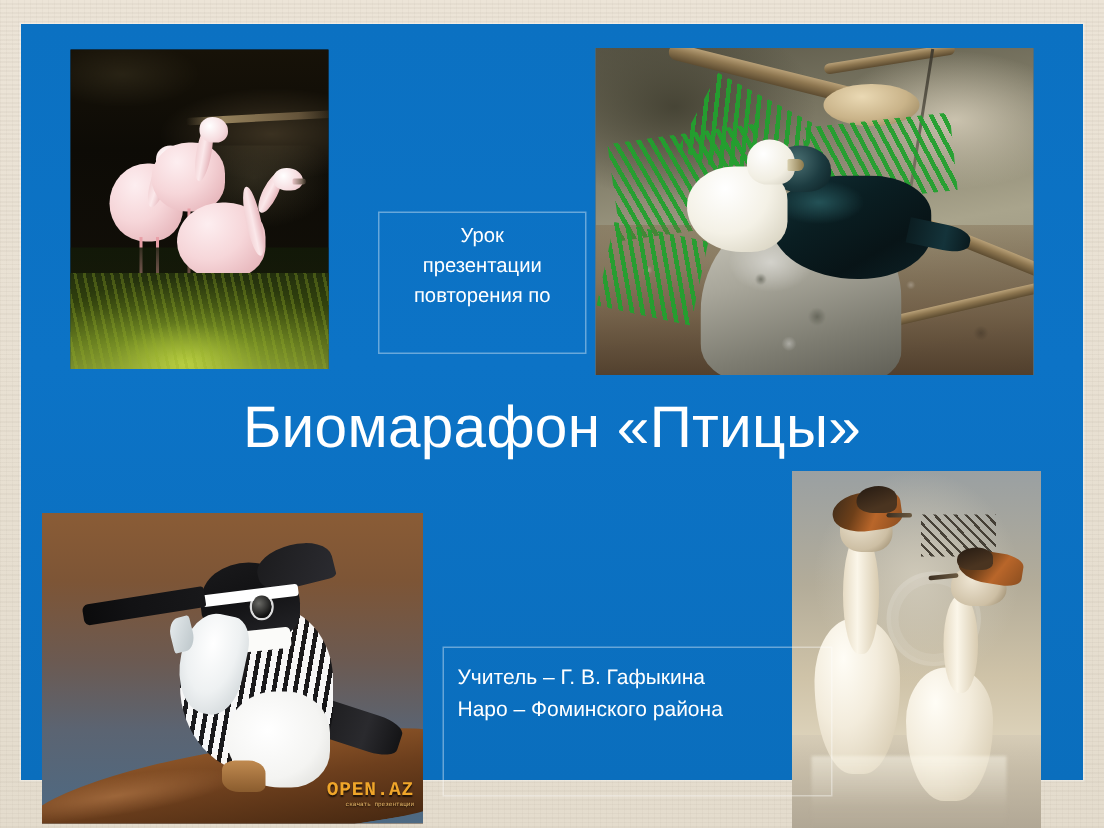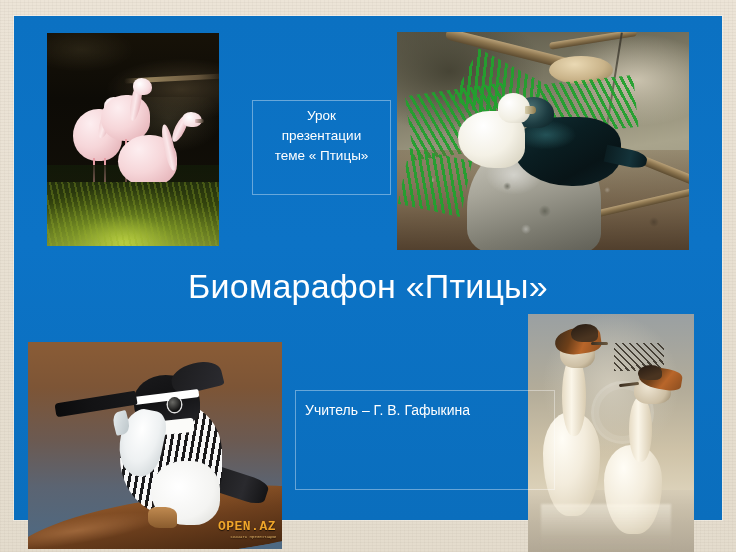--- a/index.html
+++ b/index.html
@@ -397,20 +397,21 @@
     background: linear-gradient(180deg, rgba(255,252,240,.45) 0%, rgba(200,190,170,.15) 70%, rgba(180,170,150,0) 100%);
     filter: blur(1px);
   }
 
   
   .textbox {
     position: absolute;
     border: 1px solid rgba(255,255,255,.38);
     color: #ffffff;
     z-index: 6;
+    margin-top: 41px;
   }
   #textbox-lesson {
     left: 238px; top: 84px; width: 139px; height: 95px;
     text-align: center;
     padding: 5px 4px 0 4px;
     box-sizing: border-box;
   }
   #textbox-lesson .line {
     font-size: 13.5px;
     line-height: 20px;
@@ -427,21 +428,21 @@
     line-height: 21px;
     white-space: nowrap;
   }
 
   
   #slide-title {
     position: absolute;
     left: 0; top: 248px; width: 708px;
     text-align: center;
     color: #ffffff;
-    font-size: 34px;
+    font-size: 39px;
     line-height: 44px;
     letter-spacing: .2px;
     white-space: nowrap;
     z-index: 5;
   }
 </style>
 </head>
 <body>
 
 <div id="page">
@@ -502,21 +503,21 @@
       <div class="bird-white">
         <div class="bwb"></div>
           <div class="bwh"></div>
           <div class="bwbk"></div>
       </div>
     </div>
 
     <div class="textbox" id="textbox-lesson">
       <div class="line">Урок</div>
       <div class="line">презентации</div>
-      <div class="line">теме « Птицы»</div>
+      <div class="line">повторения по</div>
     </div>
 
     <div id="slide-title">Биомарафон  «Птицы»</div>
 
     <div class="photo" id="photo-kingfisher">
       <div class="kf-bg"></div>
       <div class="kf-branch"></div>
       <div class="kf-bird">
         <div class="kf-tail"></div>
         <div class="kf-body"></div>
@@ -531,20 +532,21 @@
         <div class="kf-fish"></div>
       </div>
       <div class="kf-watermark">
         <span>OPEN.AZ</span>
         <span class="sub">скачать презентации</span>
       </div>
     </div>
 
     <div class="textbox" id="textbox-teacher">
       <div class="line">Учитель –  Г. В. Гафыкина</div>
+      <div class="line">Наро – Фоминского  района</div>
     </div>
 
   </div>
 
   <div class="photo" id="photo-grebes">
     <div class="gr-bg"></div>
     <div class="gr-watermark"></div>
     <div class="gr-water"></div>
     <div class="gr-weed"></div>
     <div class="grebe" id="grebe-left">

